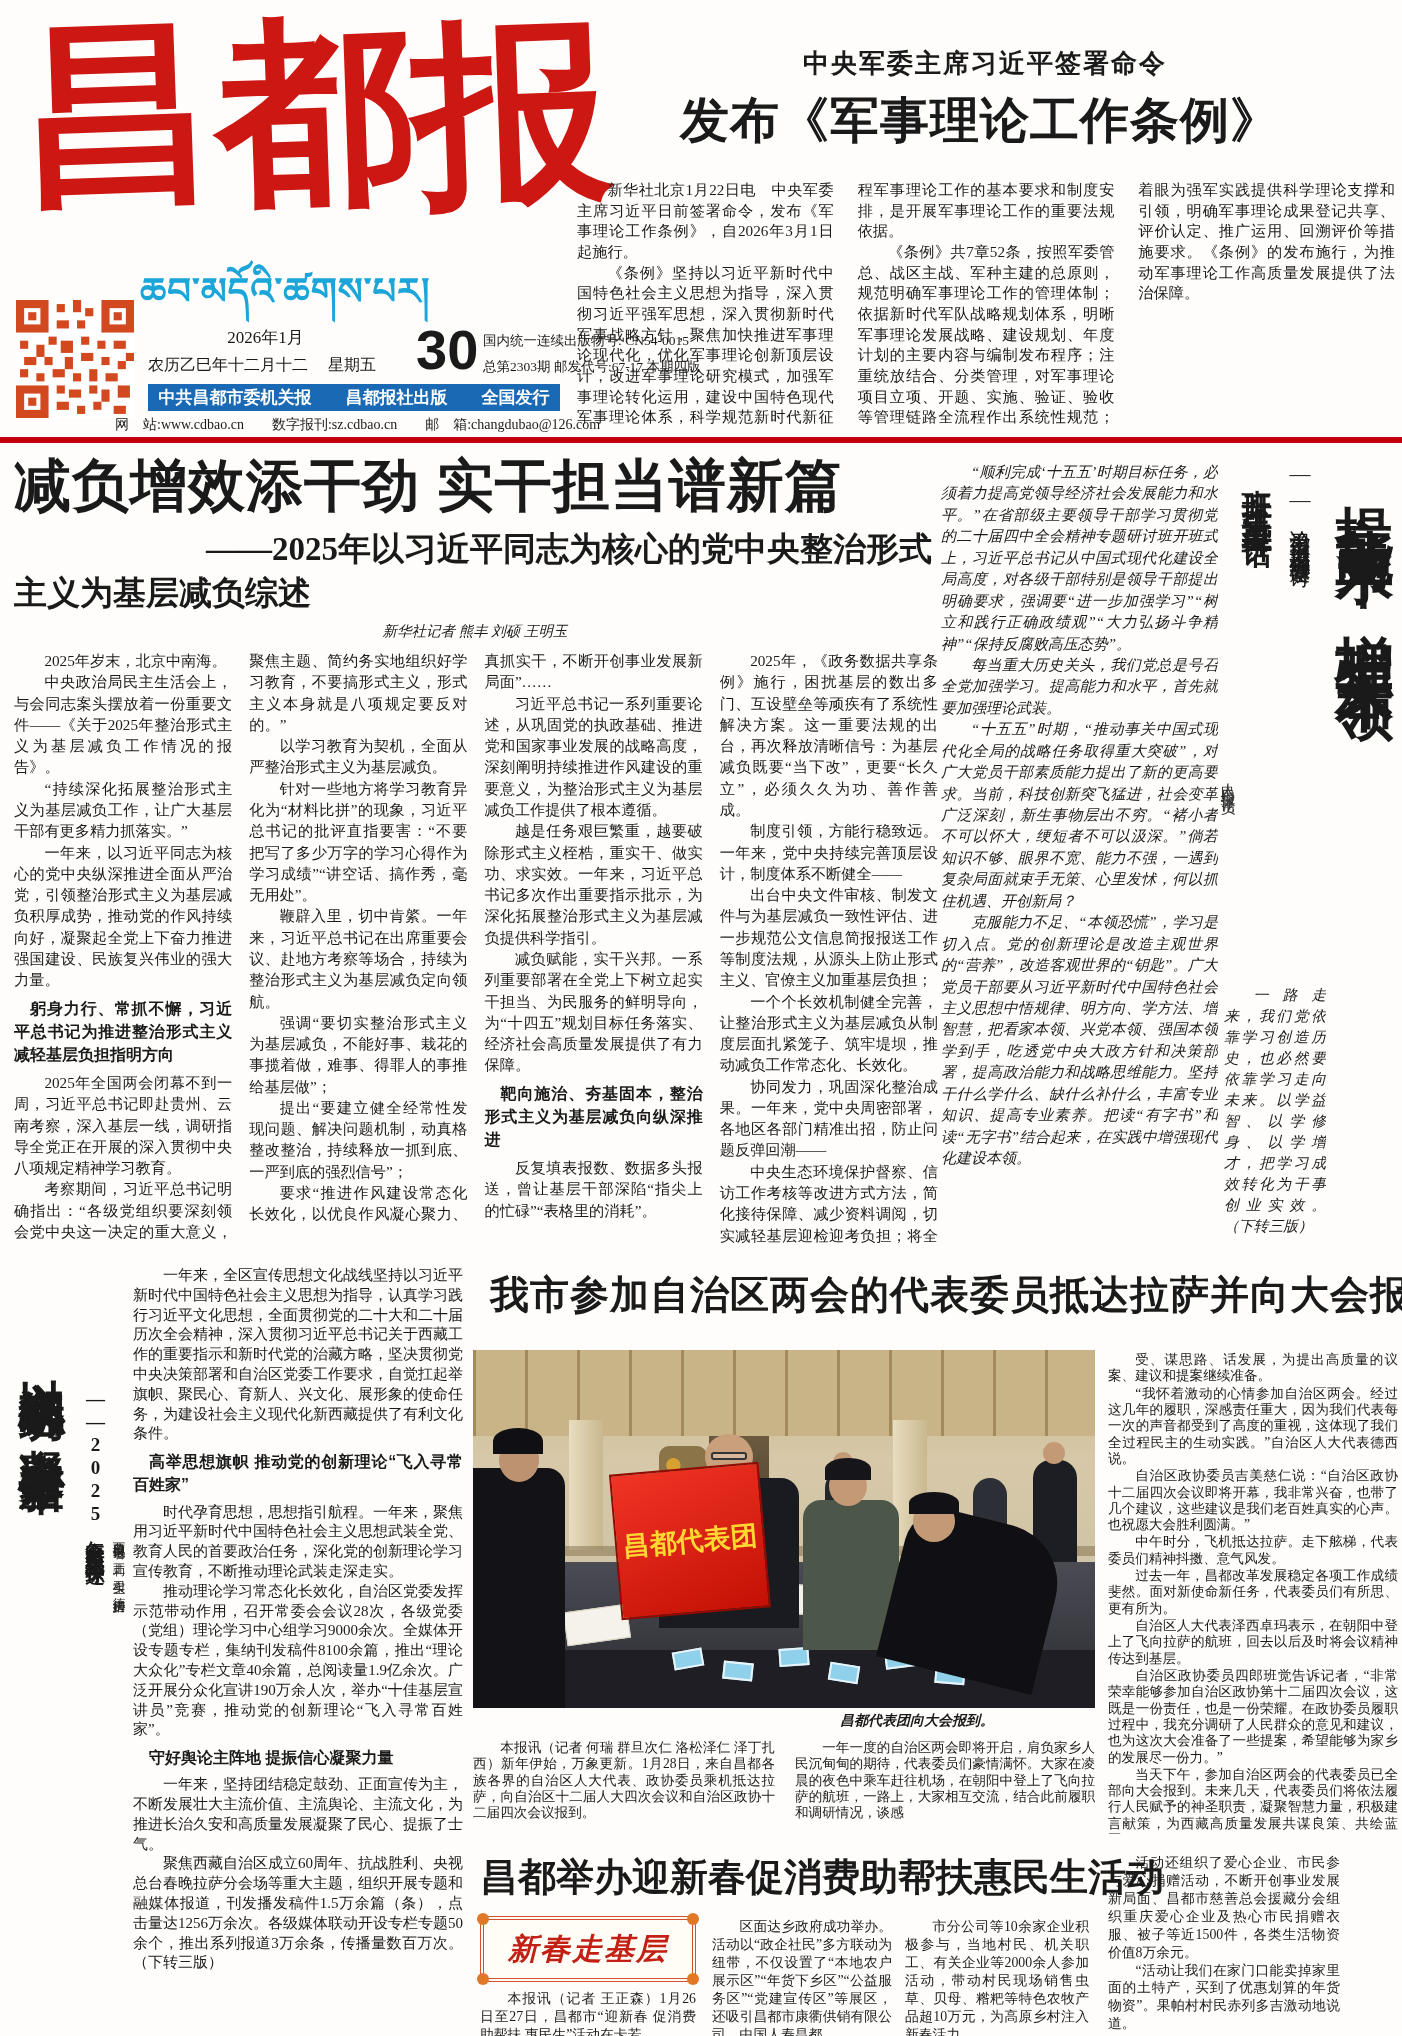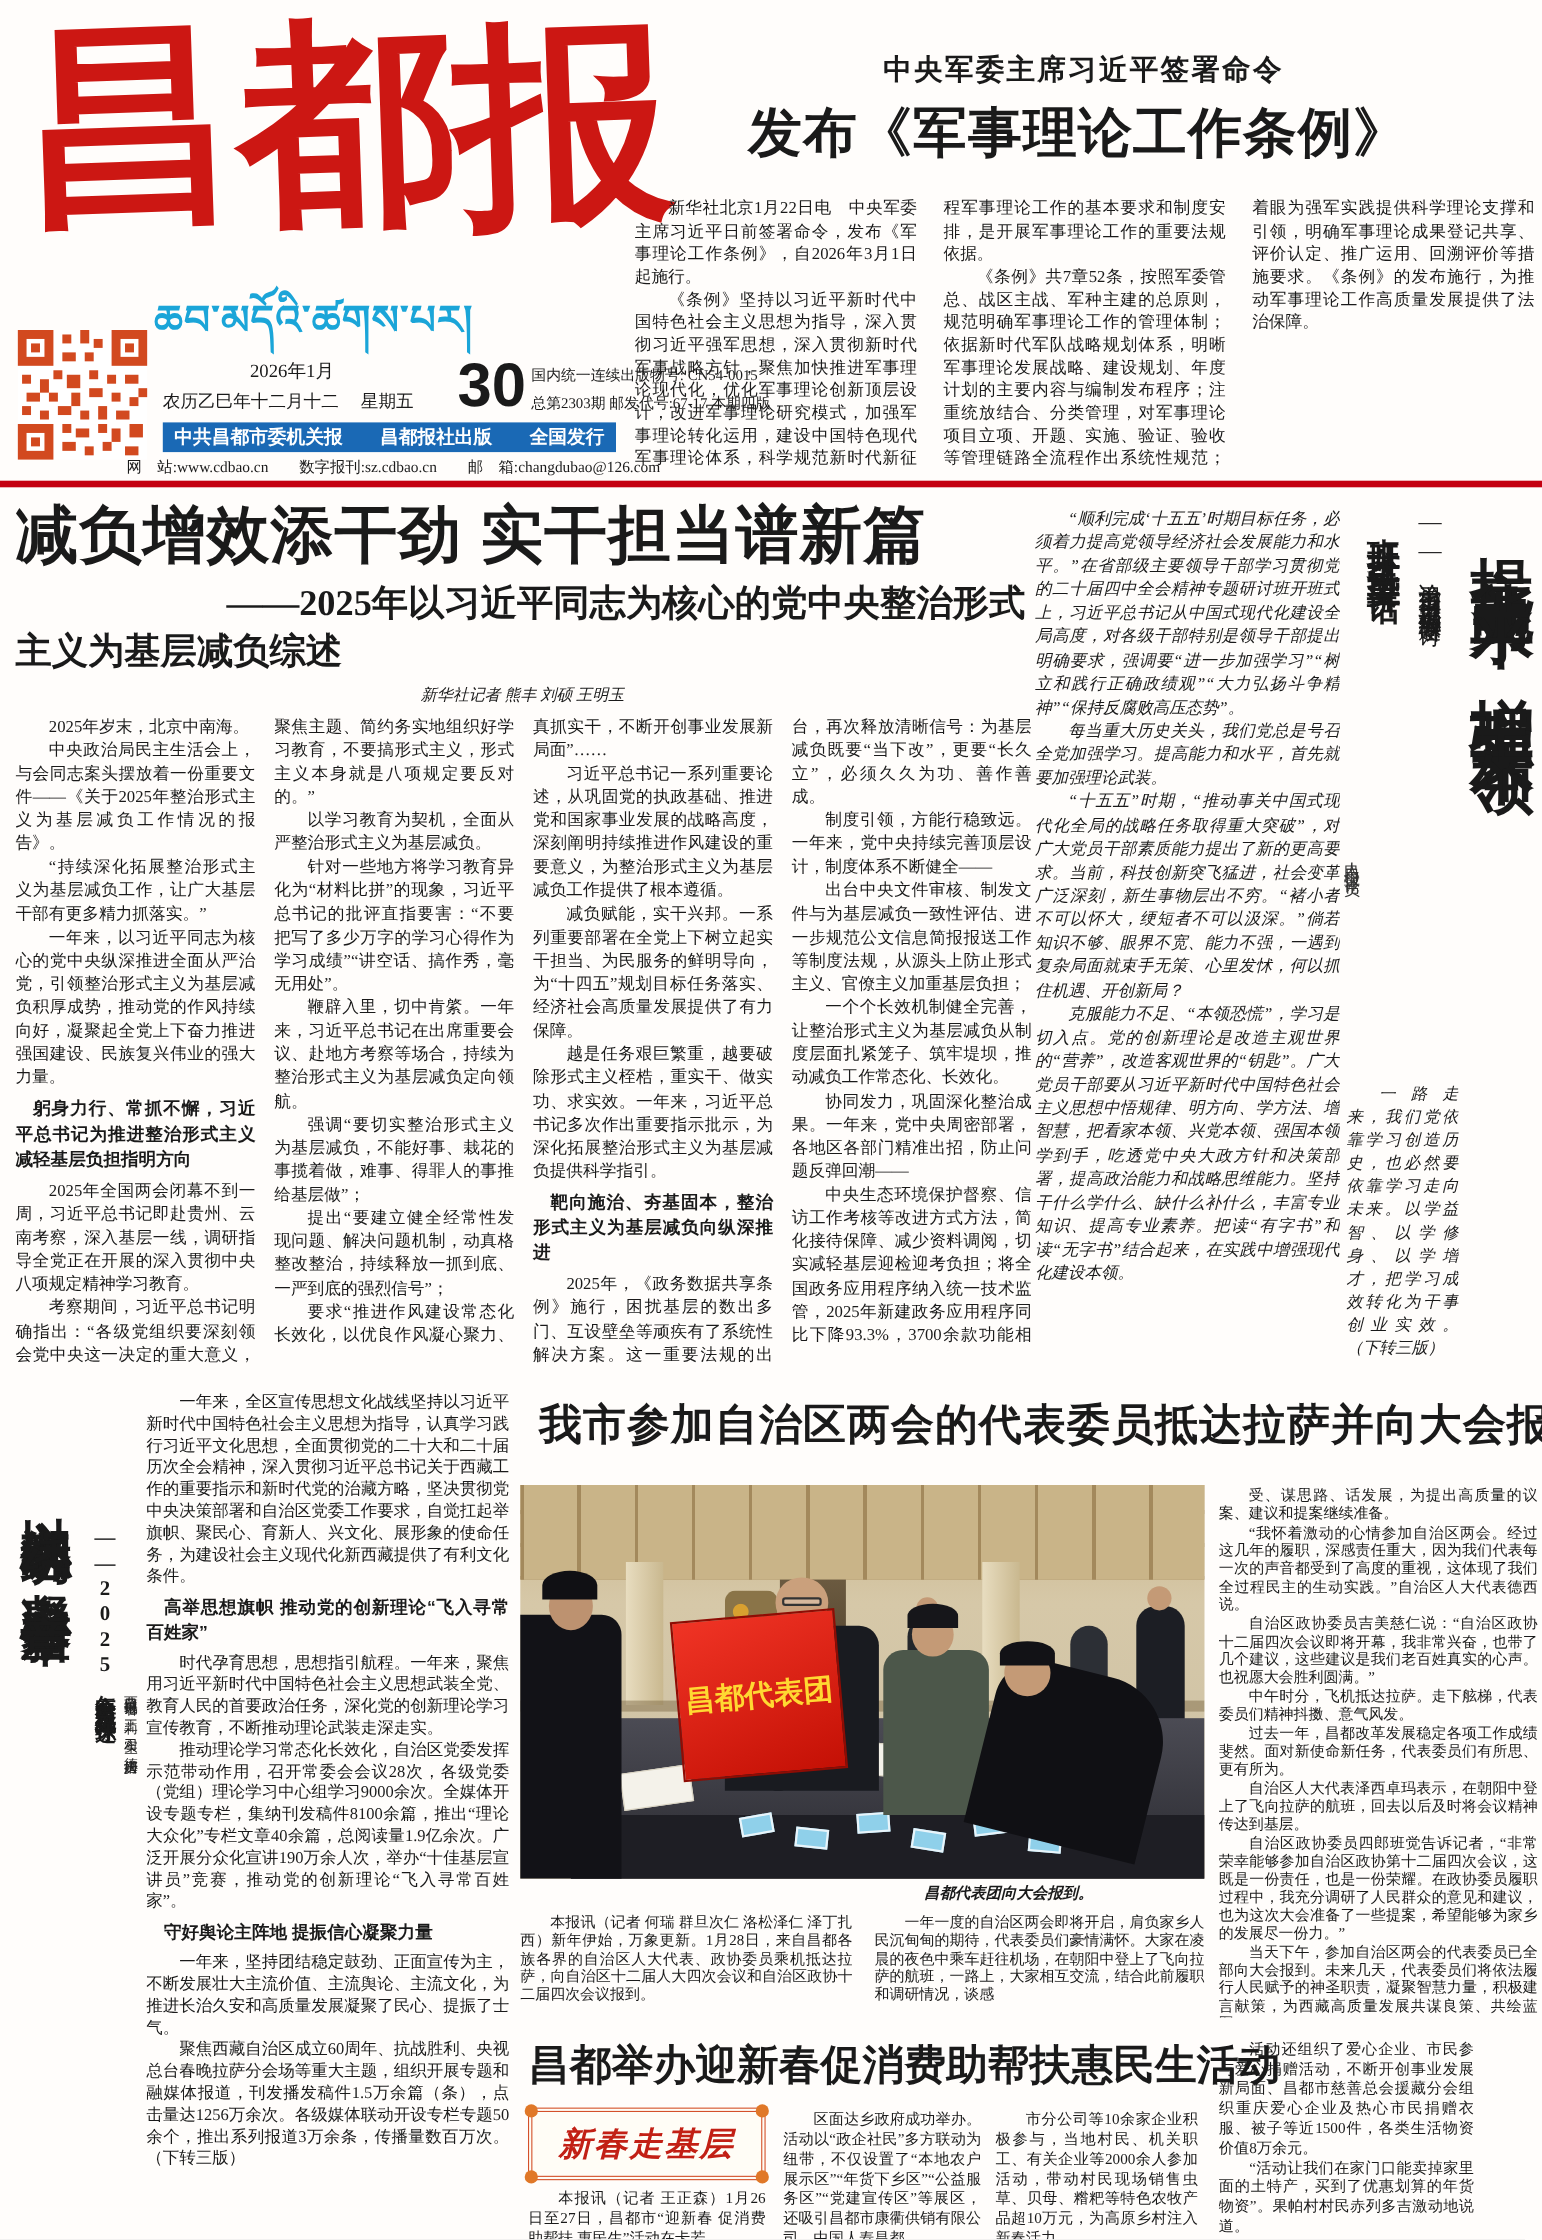--- a/index.html
+++ b/index.html
@@ -200,23 +200,24 @@
       <p class="sub-h">躬身力行、常抓不懈，习近平总书记为推进整治形式主义减轻基层负担指明方向</p>
       <p>2025年全国两会闭幕不到一周，习近平总书记即赴贵州、云南考察，深入基层一线，调研指导全党正在开展的深入贯彻中央八项规定精神学习教育。</p>
       <p>考察期间，习近平总书记明确指出：“各级党组织要深刻领会党中央这一决定的重大意义，聚焦主题、简约务实地组织好学习教育，不要搞形式主义，形式主义本身就是八项规定要反对的。”</p>
       <p>以学习教育为契机，全面从严整治形式主义为基层减负。</p>
       <p>针对一些地方将学习教育异化为“材料比拼”的现象，习近平总书记的批评直指要害：“不要把写了多少万字的学习心得作为学习成绩”“讲空话、搞作秀，毫无用处”。</p>
       <p>鞭辟入里，切中肯綮。一年来，习近平总书记在出席重要会议、赴地方考察等场合，持续为整治形式主义为基层减负定向领航。</p>
       <p>强调“要切实整治形式主义为基层减负，不能好事、栽花的事揽着做，难事、得罪人的事推给基层做”；</p>
       <p>提出“要建立健全经常性发现问题、解决问题机制，动真格整改整治，持续释放一抓到底、一严到底的强烈信号”；</p>
       <p>要求“推进作风建设常态化长效化，以优良作风凝心聚力、真抓实干，不断开创事业发展新局面”……</p>
       <p>习近平总书记一系列重要论述，从巩固党的执政基础、推进党和国家事业发展的战略高度，深刻阐明持续推进作风建设的重要意义，为整治形式主义为基层减负工作提供了根本遵循。</p>
+      <p>越是任务艰巨繁重，越要破除形式主义桎梏，重实干、做实功、求实效。一年来，习近平总书记多次作出重要指示批示，为深化拓展整治形式主义为基层减负提供科学指引。</p>
       <p>减负赋能，实干兴邦。一系列重要部署在全党上下树立起实干担当、为民服务的鲜明导向，为“十四五”规划目标任务落实、经济社会高质量发展提供了有力保障。</p>
-      <p>越是任务艰巨繁重，越要破除形式主义桎梏，重实干、做实功、求实效。一年来，习近平总书记多次作出重要指示批示，为深化拓展整治形式主义为基层减负提供科学指引。</p>
       <p class="sub-h">靶向施治、夯基固本，整治形式主义为基层减负向纵深推进</p>
+      <p>反复填表报数、数据多头报送，曾让基层干部深陷“指尖上的忙碌”“表格里的消耗”。</p>
       <p>2025年，《政务数据共享条例》施行，困扰基层的数出多门、互设壁垒等顽疾有了系统性解决方案。这一重要法规的出台，再次释放清晰信号：为基层减负既要“当下改”，更要“长久立”，必须久久为功、善作善成。</p>
       <p>制度引领，方能行稳致远。一年来，党中央持续完善顶层设计，制度体系不断健全——</p>
       <p>出台中央文件审核、制发文件与为基层减负一致性评估、进一步规范公文信息简报报送工作等制度法规，从源头上防止形式主义、官僚主义加重基层负担；</p>
       <p>一个个长效机制健全完善，让整治形式主义为基层减负从制度层面扎紧笼子、筑牢堤坝，推动减负工作常态化、长效化。</p>
       <p>协同发力，巩固深化整治成果。一年来，党中央周密部署，各地区各部门精准出招，防止问题反弹回潮——</p>
       <p>中央生态环境保护督察、信访工作考核等改进方式方法，简化接待保障、减少资料调阅，切实减轻基层迎检迎考负担；将全国政务应用程序纳入统一技术监管，2025年新建政务应用程序同比下降93.3%，3700余款功能相近、使用率低的应用程序被关停整合……</p>
     </div>
 
   <div class="abs com-body para" data-name="commentary-body">
       <p>“顺利完成‘十五五’时期目标任务，必须着力提高党领导经济社会发展能力和水平。”在省部级主要领导干部学习贯彻党的二十届四中全会精神专题研讨班开班式上，习近平总书记从中国式现代化建设全局高度，对各级干部特别是领导干部提出明确要求，强调要“进一步加强学习”“树立和践行正确政绩观”“大力弘扬斗争精神”“保持反腐败高压态势”。</p>

